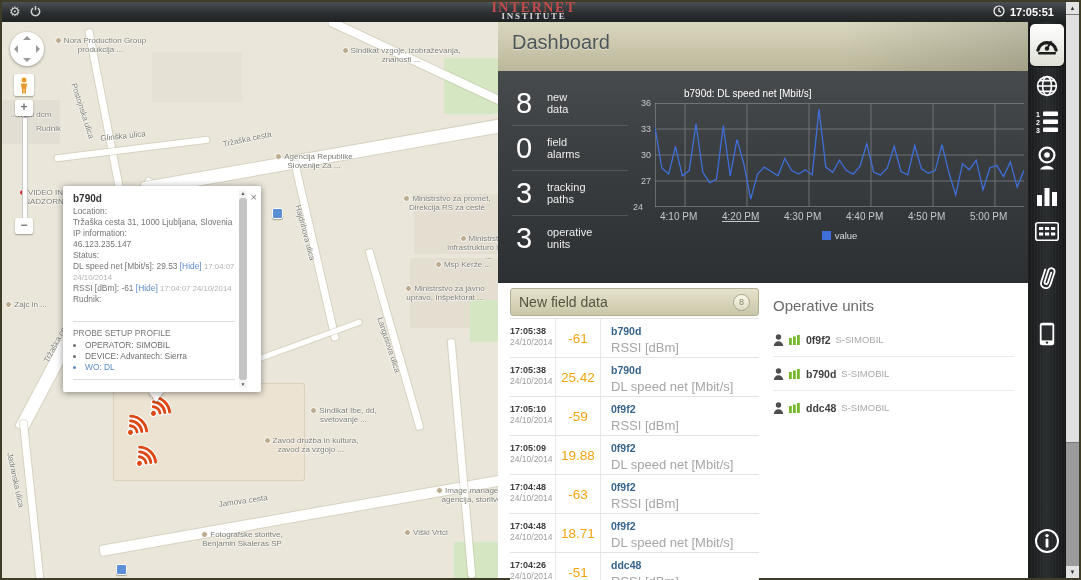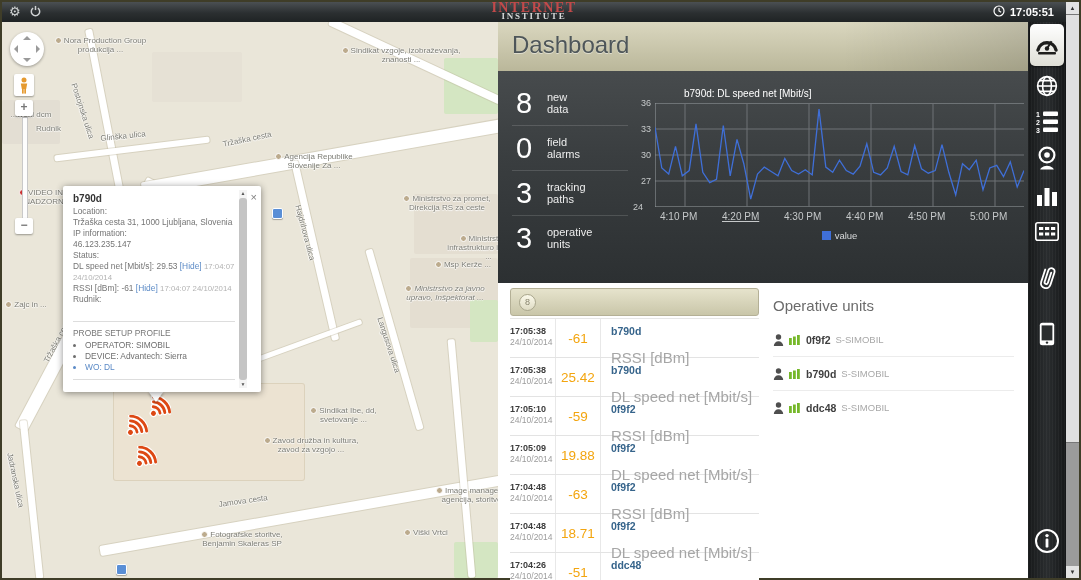--- a/index.html
+++ b/index.html
@@ -70,21 +70,21 @@
   .ps-thumb{position:absolute;top:8px;bottom:8px;left:0;width:8px;background:#c4c4c4;border-radius:3px}
   .tail{position:absolute;left:146px;top:369px;width:0;height:0;z-index:5;
     border-left:8px solid transparent;border-right:8px solid transparent;border-top:11px solid #fff;
     filter:drop-shadow(0 2px 1px rgba(0,0,0,.25))}
 
   
   .dash{position:absolute;left:496px;top:20px;width:530px;height:556px;background:#fff}
   .dash-header{position:absolute;top:0;left:0;right:0;height:49px;
     background:linear-gradient(90deg,rgba(0,0,0,0) 65%,rgba(0,0,0,.13)),linear-gradient(#dad7bf,#bab79a);
     border-bottom:1px solid #a7a489}
-  .dash-title{display:inline-block;margin:9px 0 0 14px;font-size:24px;color:#4e5659;
+  .dash-title{display:inline-block;margin:9px 0 0 14px;font-size:20px;color:#4e5659;
     text-shadow:0 1px 0 rgba(255,255,255,.45)}
   #dark{position:absolute;top:49px;left:0;right:0;height:212px;
     background:linear-gradient(#474b4d,#3a3e40 40%,#2c3032)}
   #stats{position:absolute;left:14px;top:10px;width:116px}
   .stat{height:44px;display:flex;align-items:center;border-bottom:1px solid rgba(255,255,255,.14)}
   .stat:last-child{border-bottom:none}
   .stat .num{font-size:29px;color:#fff;width:24px;text-align:center}
   .stat .lbl{font-size:11px;color:#ededed;line-height:12px;margin-left:11px;white-space:pre-line}
   .chart-title{position:absolute;left:186px;top:17px;font-size:10px;font-weight:normal;color:#fff}
   .plotwrap{position:absolute;left:157px;top:32px;width:369px;height:104px}
@@ -105,21 +105,21 @@
     border:1px solid #a9a68c;font-size:9px;color:#88856e;text-align:center;line-height:15px}
   #nfd-rows{border-top:1px solid #e6e6e6;margin-top:2px}
   .nfd-row{display:flex;border-bottom:1px solid #e3e3e3;height:38px;background:#fff}
   .c1{width:45px;padding-top:7px;box-sizing:border-box}
   .c1 .t{font-size:9px;font-weight:bold;color:#3c3c3c}
   .c1 .d{font-size:8.5px;color:#9c9c9c;margin-top:1px}
   .c2{width:44px;border-left:1px solid #e8e8e8;display:flex;align-items:center;justify-content:center;
     font-size:13.5px;color:#f3a50f}
   .c3{flex:1;border-left:1px solid #e8e8e8;padding:6px 0 0 10px}
   .c3 .n{font-size:10.5px;font-weight:bold;color:#36648b}
-  .c3 .m{font-size:15px;color:#a6a6a6;margin-top:12px}
+  .c3 .m{font-size:13px;color:#a6a6a6;margin-top:3px}
 
   .units{position:absolute;left:275px;top:5px;right:14px}
   .units-title{font-size:15px;color:#6b6b6b;margin:9px 0 9px 0}
   .unit-row{height:33px;display:flex;align-items:center;gap:5px;border-bottom:1px solid #ececec}
   .unit-row:last-child{border-bottom:none}
   .unit-name{font-size:10.5px;font-weight:bold;color:#3f3f3f}
   .unit-net{font-size:9.5px;color:#a8a8a8}
 
   
   .sidebar{position:absolute;left:1026px;top:20px;width:38px;height:556px;
@@ -197,21 +197,21 @@
         <div class="maplabel multi" style="left: 0px; top: 88px; width: 58px;">...tveni dcm</div>
         <div class="maplabel" style="left: 34px; top: 102px;">Rudnik</div>
         <div class="maplabel" style="left: 98px; top: 112px; transform: rotate(-6deg);">Glinška ulica</div>
         <div class="maplabel" style="left: 220px; top: 118px; transform: rotate(-12deg);">Tržaška cesta</div>
         <div class="maplabel multi" style="left: 262px; top: 130px; width: 100px;"><i class="dot"></i>Agencija Republike Slovenije Za ...</div>
         <div class="maplabel multi" style="left: 10px; top: 166px; width: 88px;"><i class="dot" style="background: rgb(204, 51, 51);"></i>VIDEO IN OSTALI NADZORNI SIS...</div>
         <div class="maplabel multi" style="left: 396px; top: 172px; width: 98px;"><i class="dot"></i>Ministrstvo za promet, Direkcija RS za ceste</div>
         <div class="maplabel" style="left: 300px; top: 182px; transform: rotate(75deg);">Hajdrihova ulica</div>
         <div class="maplabel multi" style="left: 444px; top: 212px; width: 85px;"><i class="dot"></i>Ministrstvo za infrastrukturo in prostor ...</div>
         <div class="maplabel multi" style="left: 432px; top: 238px; width: 58px;"><i class="dot"></i>Msp Kerže ...</div>
-        <div class="maplabel multi" style="left: 394px; top: 262px; width: 98px; font-style: italic;"><i class="dot"></i>Ministrstvo za javno upravo, Inšpektorat ...</div>
+        <div class="maplabel multi" style="left: 394px; top: 262px; width: 98px;"><i class="dot"></i>Ministrstvo za javno upravo, Inšpektorat ...</div>
         <div class="maplabel" style="left: 382px; top: 294px; transform: rotate(72deg);">Langusova ulica</div>
         <div class="maplabel multi" style="left: 0px; top: 278px; width: 48px;"><i class="dot"></i>Zajc in ...</div>
         <div class="maplabel" style="left: 40px; top: 338px; transform: rotate(-62deg);">Tržaška cesta</div>
         <div class="maplabel multi" style="left: 294px; top: 384px; width: 95px;"><i class="dot"></i>Sindikat Ibe, dd, svetovanje ...</div>
         <div class="maplabel multi" style="left: 254px; top: 414px; width: 110px;"><i class="dot"></i>Zavod družba in kultura, zavod za vzgojo ...</div>
         <div class="maplabel" style="left: 12px; top: 430px; transform: rotate(78deg);">Jadranska ulica</div>
         <div class="maplabel multi" style="left: 428px; top: 464px; width: 92px;"><i class="dot"></i>Image management agencija, storitve ...</div>
         <div class="maplabel" style="left: 216px; top: 478px; transform: rotate(-8deg);">Jamova cesta</div>
         <div class="maplabel" style="left: 402px; top: 506px;"><i class="dot"></i>Viški Vrtci</div>
         <div class="maplabel multi" style="left: 184px; top: 508px; width: 112px;"><i class="dot"></i>Fotografske storitve, Benjamin Skaleras SP</div>
@@ -385,20 +385,21 @@
         <div class="xlab" style="left: 162px;">4:10 PM</div>
         <div class="xlab" style="left: 224px; text-decoration: underline;">4:20 PM</div>
         <div class="xlab" style="left: 286px;">4:30 PM</div>
         <div class="xlab" style="left: 348px;">4:40 PM</div>
         <div class="xlab" style="left: 410px;">4:50 PM</div>
         <div class="xlab" style="left: 472px;">5:00 PM</div>
       </div>
     <div class="contentwrap">
       <div class="nfd">
         <div class="nfd-header">
+          <span class="nfd-title">New field data</span>
           <span class="badge">8</span>
         </div>
         <div id="nfd-rows">
             <div class="nfd-row">
               <div class="c1">
                 <div class="t">17:05:38</div>
                 <div class="d">24/10/2014</div>
               </div>
               <div class="c2">-61</div>
               <div class="c3">

